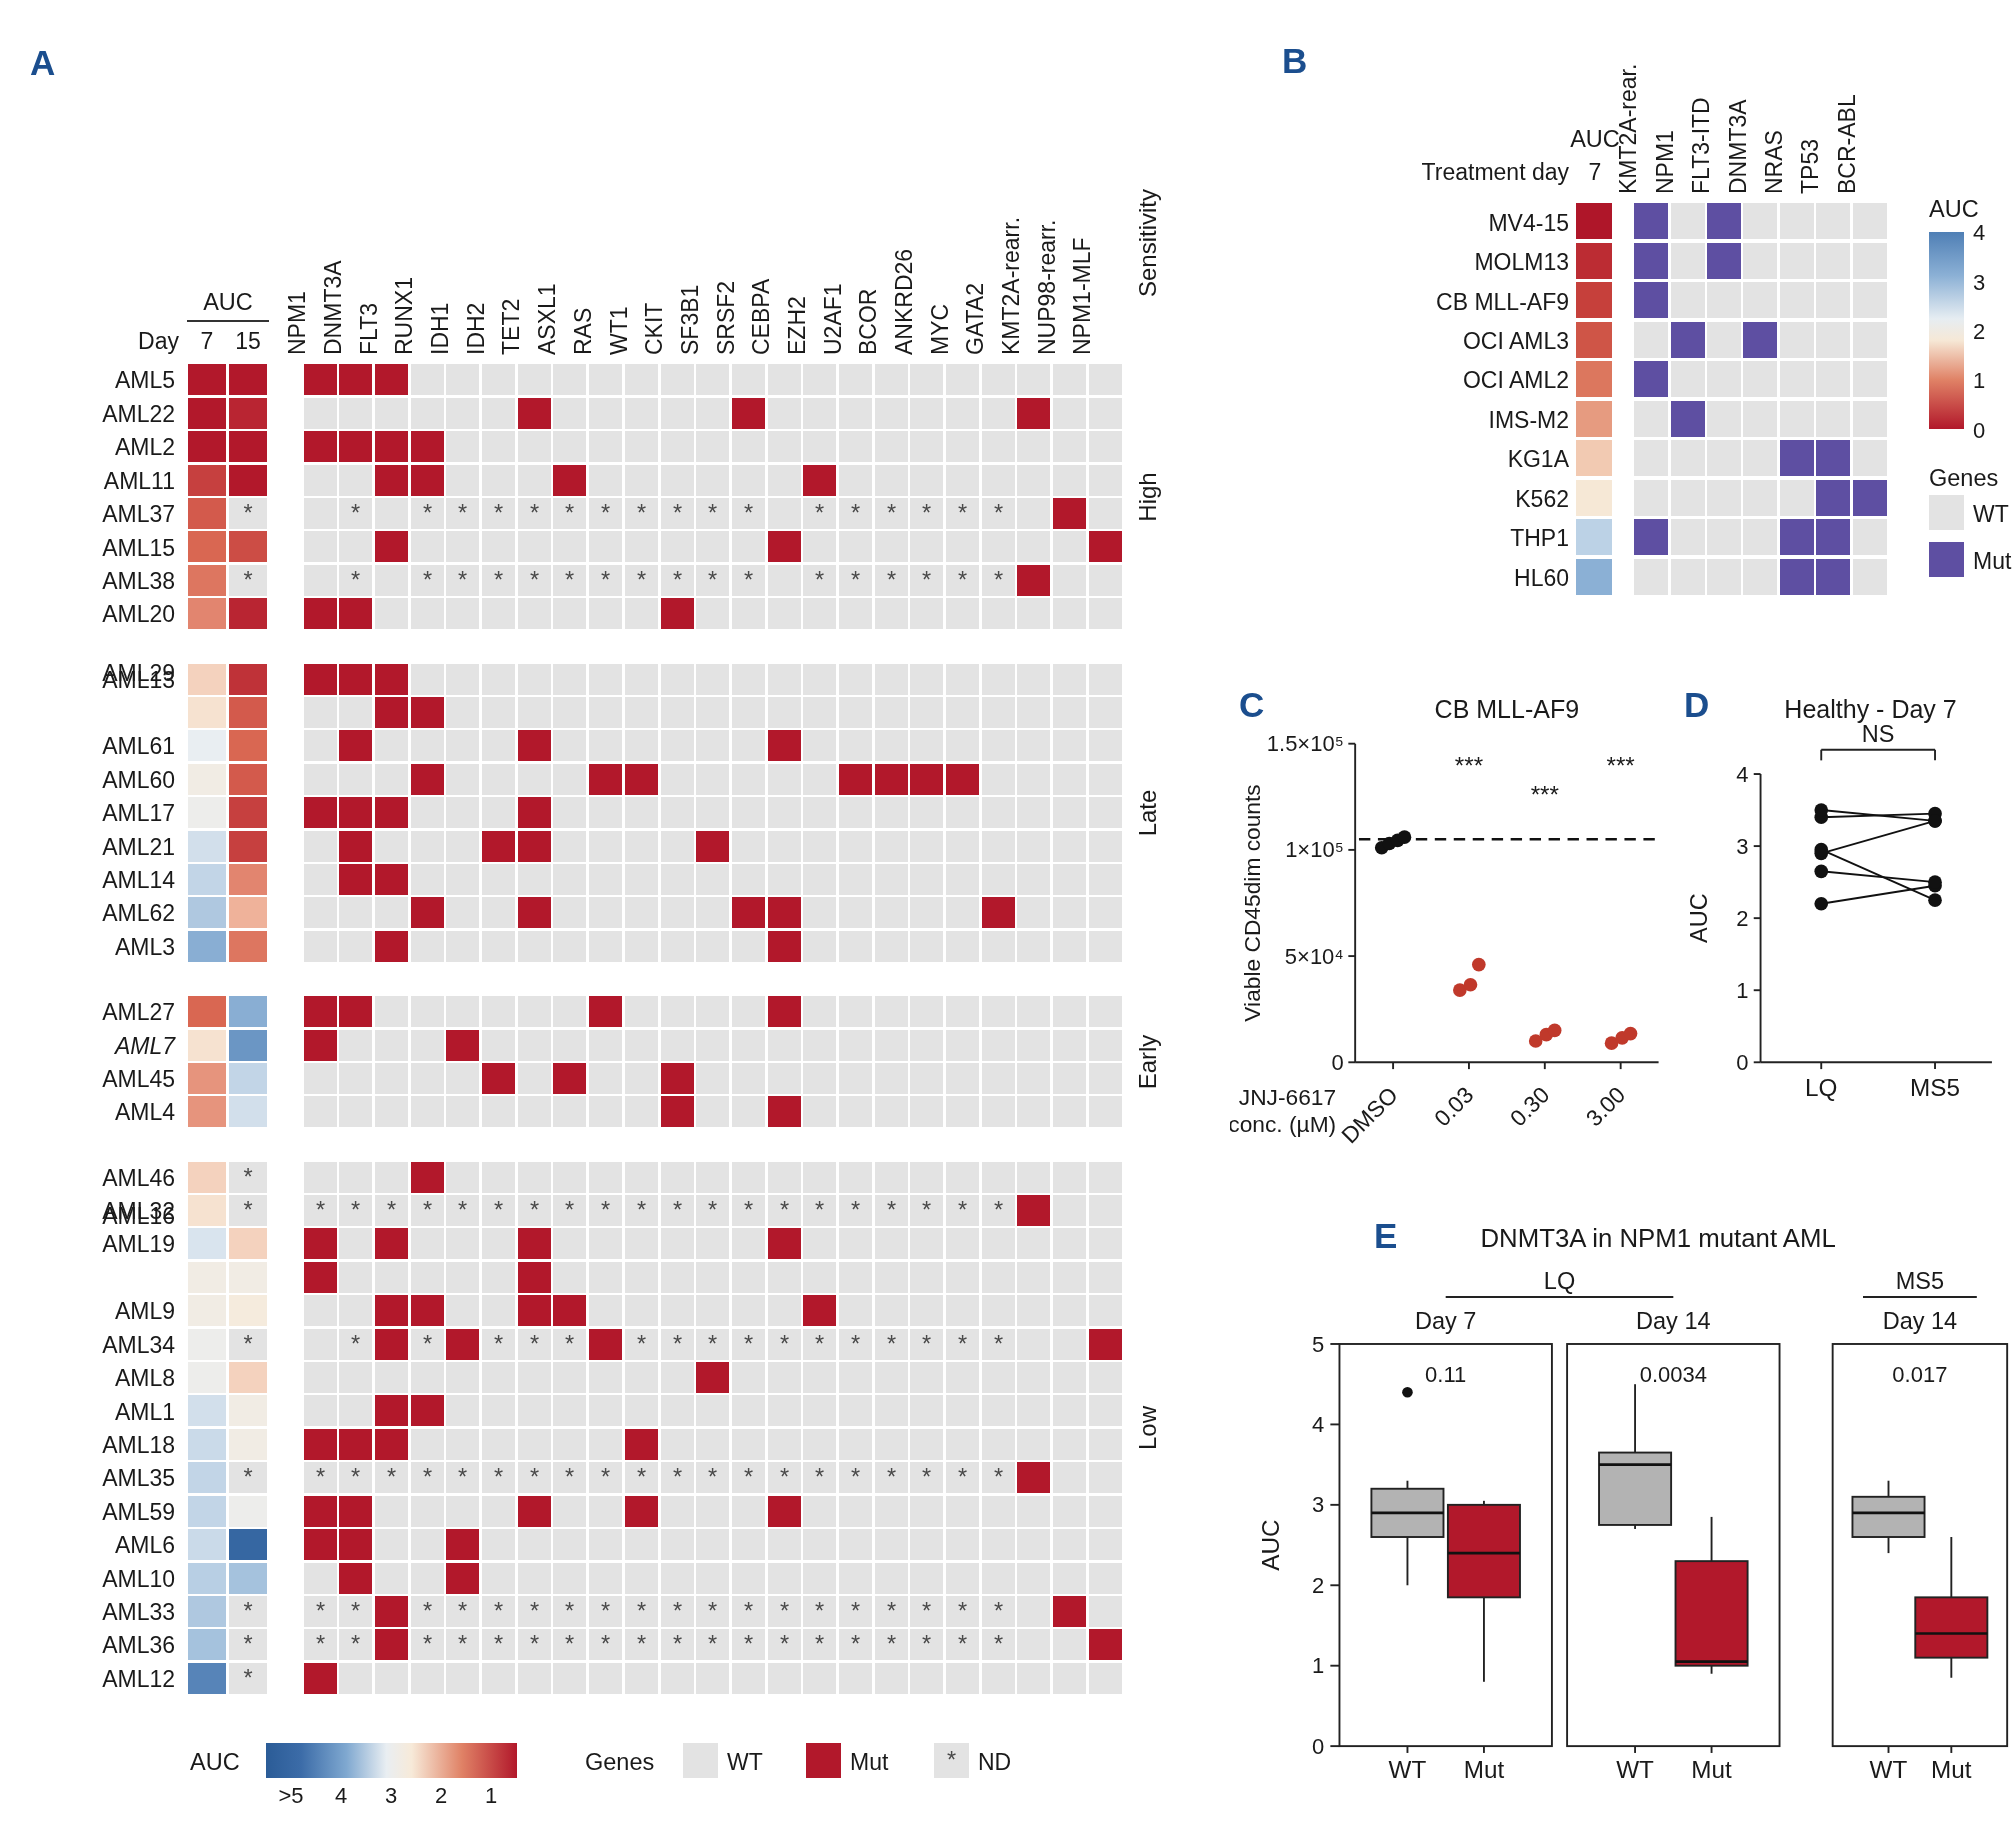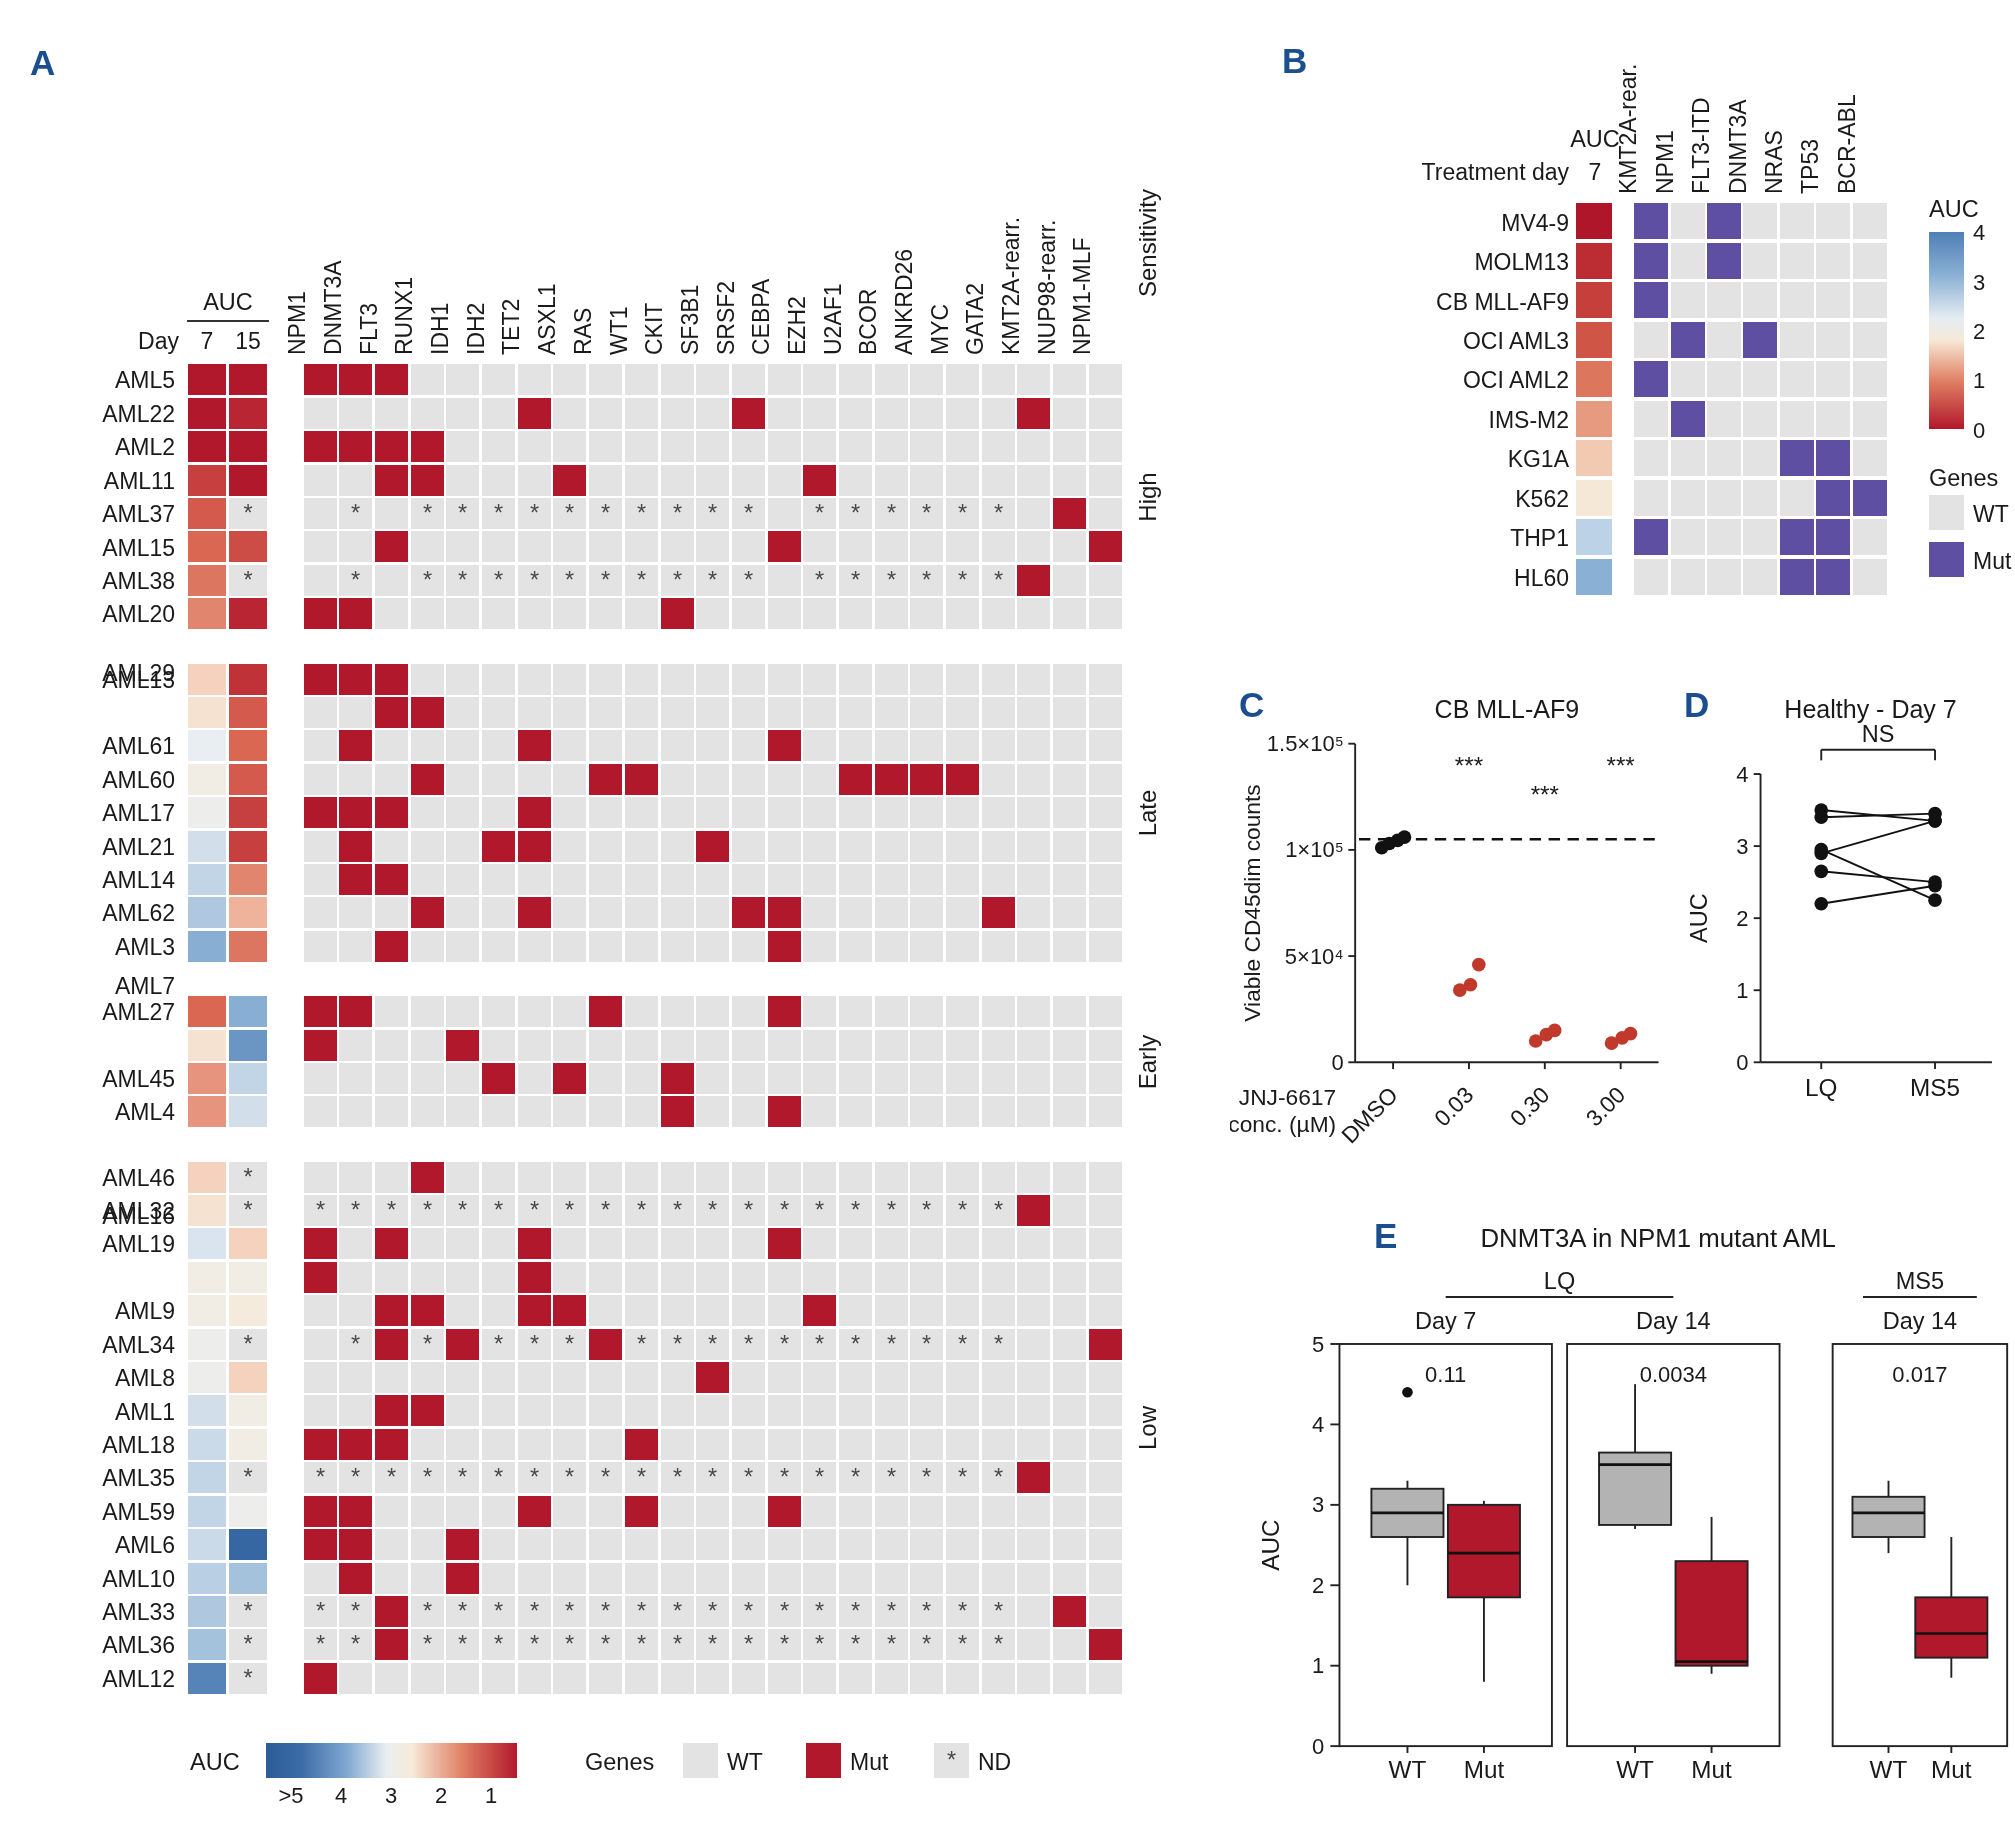--- a/index.html
+++ b/index.html
@@ -593,21 +593,21 @@
       <div class="cell" style="left: 768px; top: 996px; width: 33px; height: 31px; background: rgb(178, 24, 43);"></div>
       <div class="cell" style="left: 803px; top: 996px; width: 33px; height: 31px; background: rgb(227, 227, 227);"></div>
       <div class="cell" style="left: 839px; top: 996px; width: 33px; height: 31px; background: rgb(227, 227, 227);"></div>
       <div class="cell" style="left: 875px; top: 996px; width: 33px; height: 31px; background: rgb(227, 227, 227);"></div>
       <div class="cell" style="left: 910px; top: 996px; width: 33px; height: 31px; background: rgb(227, 227, 227);"></div>
       <div class="cell" style="left: 946px; top: 996px; width: 33px; height: 31px; background: rgb(227, 227, 227);"></div>
       <div class="cell" style="left: 982px; top: 996px; width: 33px; height: 31px; background: rgb(227, 227, 227);"></div>
       <div class="cell" style="left: 1017px; top: 996px; width: 33px; height: 31px; background: rgb(227, 227, 227);"></div>
       <div class="cell" style="left: 1053px; top: 996px; width: 33px; height: 31px; background: rgb(227, 227, 227);"></div>
       <div class="cell" style="left: 1089px; top: 996px; width: 33px; height: 31px; background: rgb(227, 227, 227);"></div>
-      <div class="rlabel" style="left: 46px; top: 973px; width: 129px;">AML7</div>
+      <div class="rlabel" style="left: 46px; top: 1033px; width: 129px; font-style: italic;">AML7</div>
       <div class="cell" style="left: 188px; top: 1030px; width: 38px; height: 31px; background: rgb(246, 226, 208);"></div>
       <div class="cell" style="left: 229px; top: 1030px; width: 38px; height: 31px; background: rgb(107, 150, 196);"></div>
       <div class="cell" style="left: 304px; top: 1030px; width: 33px; height: 31px; background: rgb(178, 24, 43);"></div>
       <div class="cell" style="left: 339px; top: 1030px; width: 33px; height: 31px; background: rgb(227, 227, 227);"></div>
       <div class="cell" style="left: 375px; top: 1030px; width: 33px; height: 31px; background: rgb(227, 227, 227);"></div>
       <div class="cell" style="left: 411px; top: 1030px; width: 33px; height: 31px; background: rgb(227, 227, 227);"></div>
       <div class="cell" style="left: 446px; top: 1030px; width: 33px; height: 31px; background: rgb(178, 24, 43);"></div>
       <div class="cell" style="left: 482px; top: 1030px; width: 33px; height: 31px; background: rgb(227, 227, 227);"></div>
       <div class="cell" style="left: 518px; top: 1030px; width: 33px; height: 31px; background: rgb(227, 227, 227);"></div>
       <div class="cell" style="left: 553px; top: 1030px; width: 33px; height: 31px; background: rgb(227, 227, 227);"></div>
@@ -1319,21 +1319,21 @@
       <div class="vgl" style="left: 425px; top: 170px;">KMT2A-rear.</div>
       <div class="vgl" style="left: 462px; top: 170px;">NPM1</div>
       <div class="vgl" style="left: 498px; top: 170px;">FLT3-ITD</div>
       <div class="vgl" style="left: 535px; top: 170px;">DNMT3A</div>
       <div class="vgl" style="left: 571px; top: 170px;">NRAS</div>
       <div class="vgl" style="left: 607px; top: 170px;">TP53</div>
       <div class="vgl" style="left: 644px; top: 170px;">BCR-ABL</div>
       <div class="hcen" style="left: 380px; top: 126px; font-size: 23.5px;">AUC</div>
       <div class="hcen" style="left: 380px; top: 159px;">7</div>
       <div class="rlabel" style="left: 137px; top: 159px; width: 217px;">Treatment day</div>
-      <div class="rlabel" style="left: 167px; top: 210px; width: 187px;">MV4-9</div>
+      <div class="rlabel" style="left: 167px; top: 210px; width: 187px;">MV4-15</div>
       <div class="cell" style="left: 361px; top: 203px; width: 36px; height: 36px; background: rgb(175, 22, 41);"></div>
       <div class="cell" style="left: 419px; top: 203px; width: 34px; height: 36px; background: rgb(94, 79, 162);"></div>
       <div class="cell" style="left: 456px; top: 203px; width: 34px; height: 36px; background: rgb(227, 227, 227);"></div>
       <div class="cell" style="left: 492px; top: 203px; width: 34px; height: 36px; background: rgb(94, 79, 162);"></div>
       <div class="cell" style="left: 528px; top: 203px; width: 34px; height: 36px; background: rgb(227, 227, 227);"></div>
       <div class="cell" style="left: 565px; top: 203px; width: 34px; height: 36px; background: rgb(227, 227, 227);"></div>
       <div class="cell" style="left: 601px; top: 203px; width: 34px; height: 36px; background: rgb(227, 227, 227);"></div>
       <div class="cell" style="left: 638px; top: 203px; width: 34px; height: 36px; background: rgb(227, 227, 227);"></div>
       <div class="rlabel" style="left: 167px; top: 249px; width: 187px;">MOLM13</div>
       <div class="cell" style="left: 361px; top: 243px; width: 36px; height: 36px; background: rgb(188, 44, 51);"></div>

